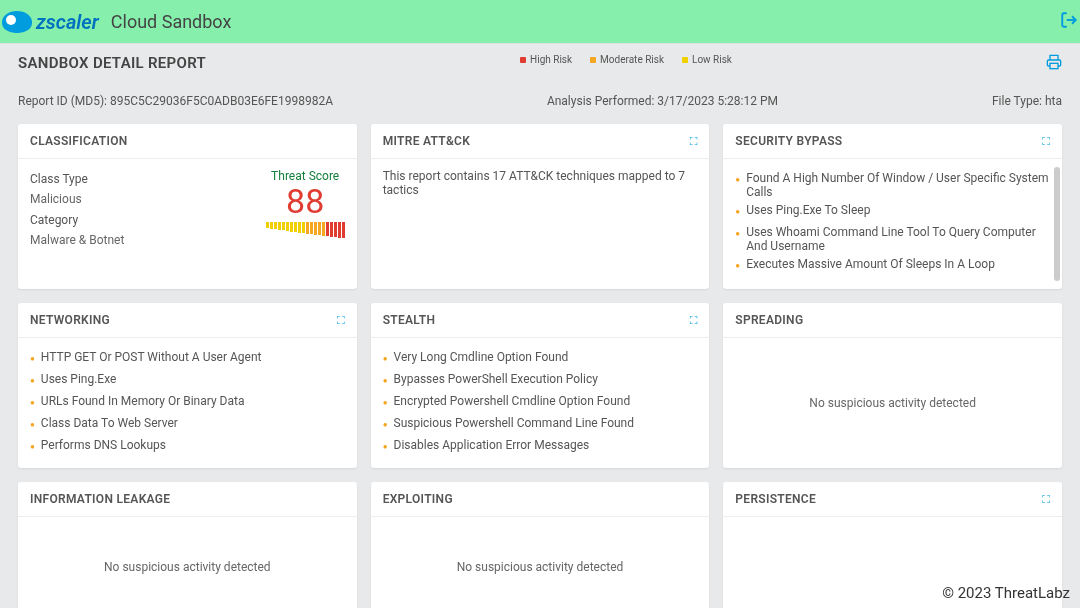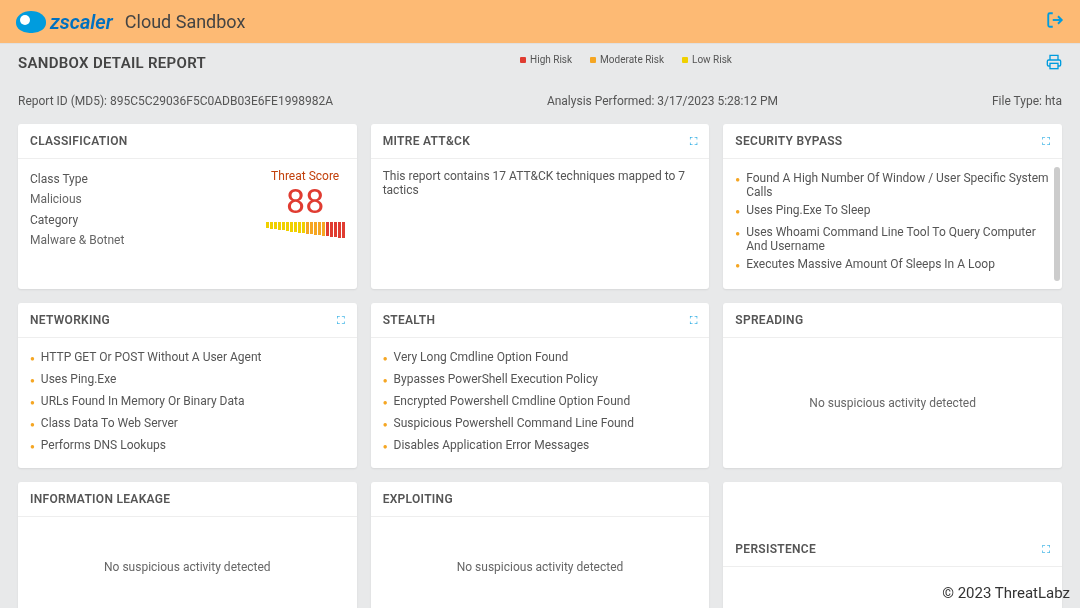--- a/index.html
+++ b/index.html
@@ -4,25 +4,25 @@
 <style>
   * { box-sizing: border-box; margin: 0; padding: 0; }
   body {
     font-family: -apple-system, BlinkMacSystemFont, "Segoe UI", Roboto, Helvetica, Arial, sans-serif;
     background: #e8e9ea;
     color: #333;
     font-size: 13px;
     width: 1080px;
   }
   .topbar {
-    background: #fdba74;
+    background: #86efac;
     height: 44px;
     display: flex;
     align-items: center;
-    padding: 0 16px;
+    padding: 0 2px;
     border-bottom: 1px solid #e0e0e0;
   }
   .logo {
     display: flex;
     align-items: center;
     gap: 4px;
     font-weight: 600;
     color: #0070c0;
     font-size: 20px;
     font-style: italic;
@@ -87,21 +87,20 @@
     grid-template-columns: 1fr 1fr 1fr;
     gap: 14px;
   }
   .card {
     background: #fff;
     border-radius: 3px;
     box-shadow: 0 1px 2px rgba(0,0,0,0.08);
     display: flex;
     flex-direction: column;
     min-height: 135px;
-    justify-content: center;
   }
   .card.tall { min-height: 150px; }
   .card-head {
     padding: 10px 12px;
     border-bottom: 1px solid #eee;
     display: flex;
     justify-content: space-between;
     align-items: center;
   }
   .card-title {
@@ -120,21 +119,21 @@
   }
   .card-body.center {
     display:flex; align-items:center; justify-content:center;
     color:#666;
   }
   .class-row { display:flex; justify-content:space-between; }
   .class-left { line-height: 1.7; }
   .class-left .label { color:#555; }
   .class-left .val { color:#666; }
   .threat-col { text-align:center; }
-  .threat-label { font-size:12px; color:#c2410c; }
+  .threat-label { font-size:12px; color:#15803d; }
   .threat-score {
     font-size: 34px;
     font-weight: 400;
     color: #e03c31;
     line-height: 1.1;
   }
   .threat-bars {
     display:flex; gap:1px; justify-content:center; margin-top:2px;
   }
   .threat-bars span {

